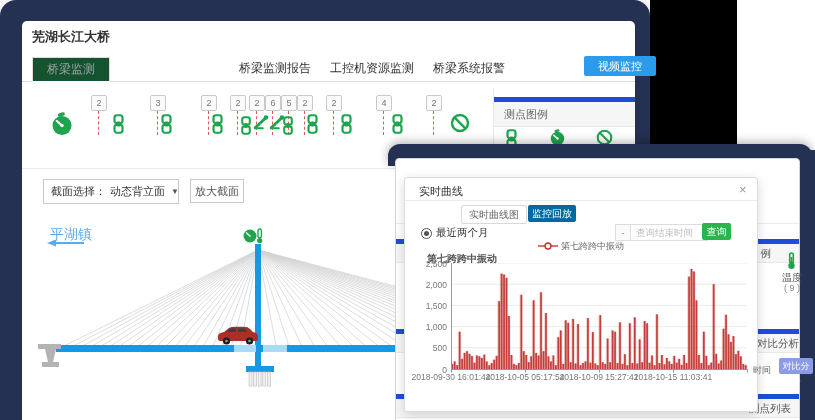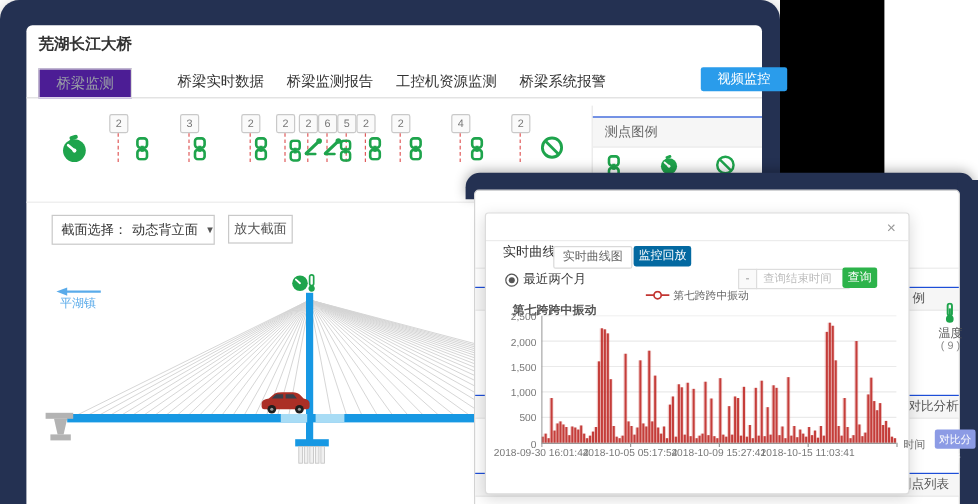--- a/index.html
+++ b/index.html
@@ -8,39 +8,39 @@
   .abs{position:absolute;}
   
   .black-region{background:#000;}
   .navy{background:#243152;}
   .main-frame{border-radius:16px 16px 0 0;box-shadow:0 4px 14px rgba(0,0,0,.25);}
   .main-page{background:#fff;border-radius:5px 5px 0 0;}
   
   .page-title{font-size:13px;font-weight:bold;color:#333;white-space:nowrap;}
   .tabs-bar{border-bottom:1px solid #dcdcdc;}
   .tab{position:absolute;top:0;height:23px;line-height:23px;padding:0 14px;font-size:12px;color:#333;white-space:nowrap;cursor:pointer;}
-  .tab.active{background:#4c1d95;border:1px solid #dcdcdc;border-bottom:1px solid #fff;color:#9aa0a6;height:23px;}
+  .tab.active{background:#14532d;border:1px solid #dcdcdc;border-bottom:1px solid #fff;color:#9aa0a6;height:23px;}
   .video-btn{background:#2a9ceb;color:#fff;font-size:11px;text-align:center;line-height:20px;border-radius:2px;cursor:pointer;}
   
   .badge{position:absolute;width:14px;height:14px;line-height:14px;text-align:center;font-size:9px;color:#777;
          background:#fafafa;border:1px solid #c9c9c9;border-radius:2px;}
   .dash{position:absolute;width:0;height:24px;border-left:1px dashed #e05b5b;}
   .sicon{position:absolute;}
   
   .v-divider{width:1px;background:#e8e8e8;}
-  .panel-band{background:#f6f6f6;border-top:1px solid #1d4ed8;border-bottom:1px solid #e9e9e9;}
+  .panel-band{background:#f6f6f6;border-top:5px solid #1d4ed8;border-bottom:1px solid #e9e9e9;}
   .panel-title{font-size:11px;color:#666;line-height:24px;padding-left:10px;}
   
   .divider-h{height:1px;background:#ececec;}
   .sel-box{border:1px solid #c9c9c9;background:#fff;font-size:11px;color:#333;display:flex;align-items:center;}
   .sel-label{padding:0 4px 0 7px;white-space:nowrap;}
   .sel-value{flex:1;white-space:nowrap;}
   .sel-caret{font-size:8px;color:#555;padding:0 6px;}
   .gray-btn{border:1px solid #c9c9c9;background:#fff;font-size:11px;color:#555;text-align:center;line-height:22px;cursor:pointer;}
-  .dir-label{color:#5aabea;font-size:10px;white-space:nowrap;margin-top:20px;}
+  .dir-label{color:#5aabea;font-size:14px;white-space:nowrap;}
   
   .modal-topbar{border-radius:12px 12px 0 0;box-shadow:0 -2px 10px rgba(0,0,0,.3);}
   .modal-page{background:#fff;border:1px solid #d5d5d5;border-radius:4px 4px 0 0;}
   .thin-line{height:1px;background:#ececec;}
   .band-text{font-size:10.5px;color:#555;line-height:18px;white-space:nowrap;}
   .thermo-label{font-size:10px;color:#555;text-align:center;white-space:nowrap;}
   .compare-btn{background:#8c9be5;color:#fff;font-size:9px;text-align:center;line-height:16px;border-radius:2px;cursor:pointer;}
   
   .dialog{background:#fff;border:1px solid #dcdcdc;border-radius:3px;box-shadow:0 3px 12px rgba(0,0,0,.15);}
   .dlg-title{font-size:11px;color:#333;white-space:nowrap;}
@@ -71,21 +71,20 @@
 
   <div class="abs black-region" style="left:650px;top:0;width:87px;height:152px;"></div>
 
   <div class="abs navy main-frame" style="left:0;top:0;width:650px;height:420px;"></div>
   <div class="abs main-page" style="left:22px;top:21px;width:613px;height:399px;"></div>
 
   <div class="abs page-title" style="left:32px;top:28px;">芜湖长江大桥</div>
 
   <div class="abs tabs-bar" style="left:22px;top:57px;width:613px;height:24px;">
     <div class="tab active" style="left:10px;">桥梁监测</div>
-    <div class="tab" style="left:112px;">桥梁实时数据</div>
     <div class="tab" style="left:203px;">桥梁监测报告</div>
     <div class="tab" style="left:294px;">工控机资源监测</div>
     <div class="tab" style="left:397px;">桥梁系统报警</div>
   </div>
   <div class="abs video-btn" style="left:584px;top:56px;width:72px;height:20px;">视频监控</div>
 
   <div class="abs" id="sensor-strip" style="left:0;top:0;width:650px;height:150px;">
       <div class="badge" style="left: 91px; top: 95px;">2</div>
       <div class="dash" style="left: 98px; top: 111px;"></div>
       <div class="badge" style="left: 150px; top: 95px;">3</div>
@@ -305,21 +304,21 @@
     <div class="abs panel-band" style="left:0;top:170px;width:403px;height:18px;">
       <div class="band-text" style="padding-left:361px;">对比分析</div>
     </div>
     <div class="abs compare-btn" style="left:383px;top:199px;width:34px;height:16px;">对比分析</div>
     <div class="abs panel-band" style="left:0;top:235px;width:403px;height:18px;">
       <div class="band-text" style="padding-left:353px;">测点列表</div>
     </div>
   </div>
 
   <div class="abs dialog" style="left:404px;top:177px;width:352px;height:233px;">
-    <div class="abs dlg-title" style="left:14px;top:6px;margin-top:18px;">实时曲线</div>
+    <div class="abs dlg-title" style="left:14px;top:6px;">实时曲线</div>
     <div class="abs dlg-close" style="left:334px;top:6px;">×</div>
     <div class="abs dlg-sep" style="left:0;top:22px;width:352px;"></div>
 
     <div class="dlg-tab plain" style="left:14px;top:27px;width:64px;">实时曲线图</div>
     <div class="dlg-tab blue" style="left:81px;top:27px;width:48px;">监控回放</div>
 
     <div class="radio-outer" style="left:16px;top:50px;">
         <div class="radio-dot"></div>
       </div>
     <div class="abs radio-label" style="left:31px;top:48px;">最近两个月</div>

